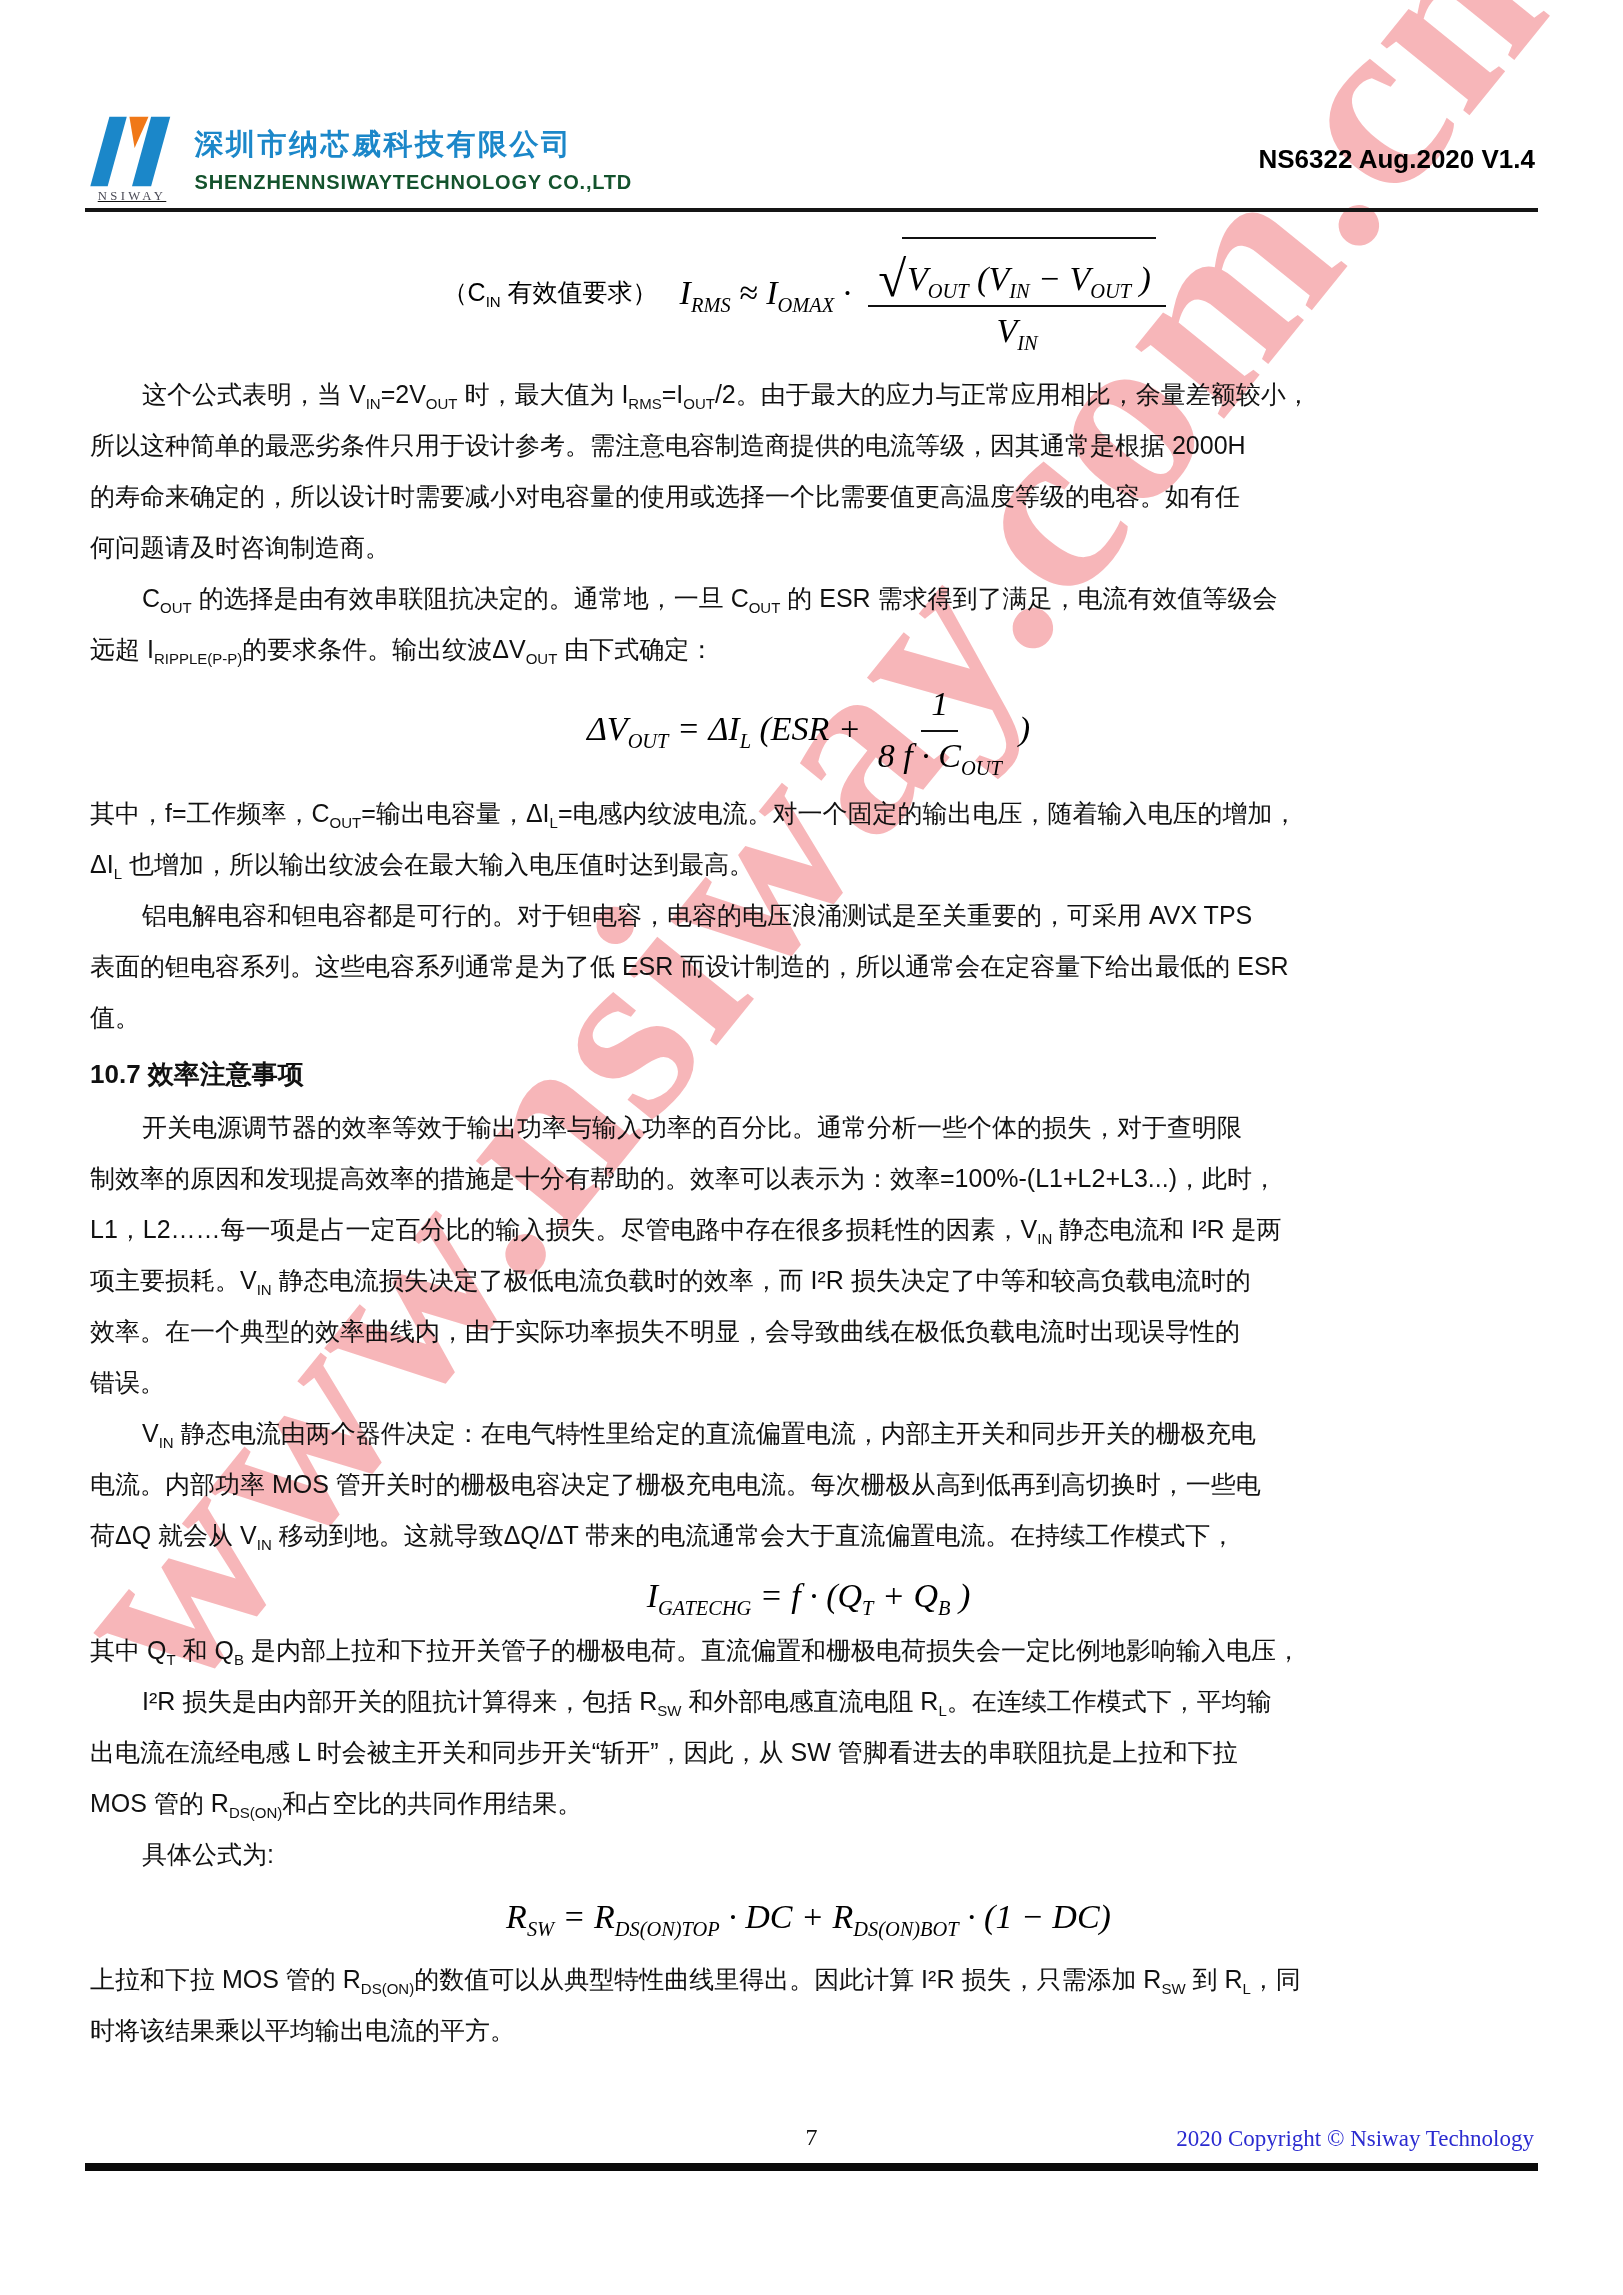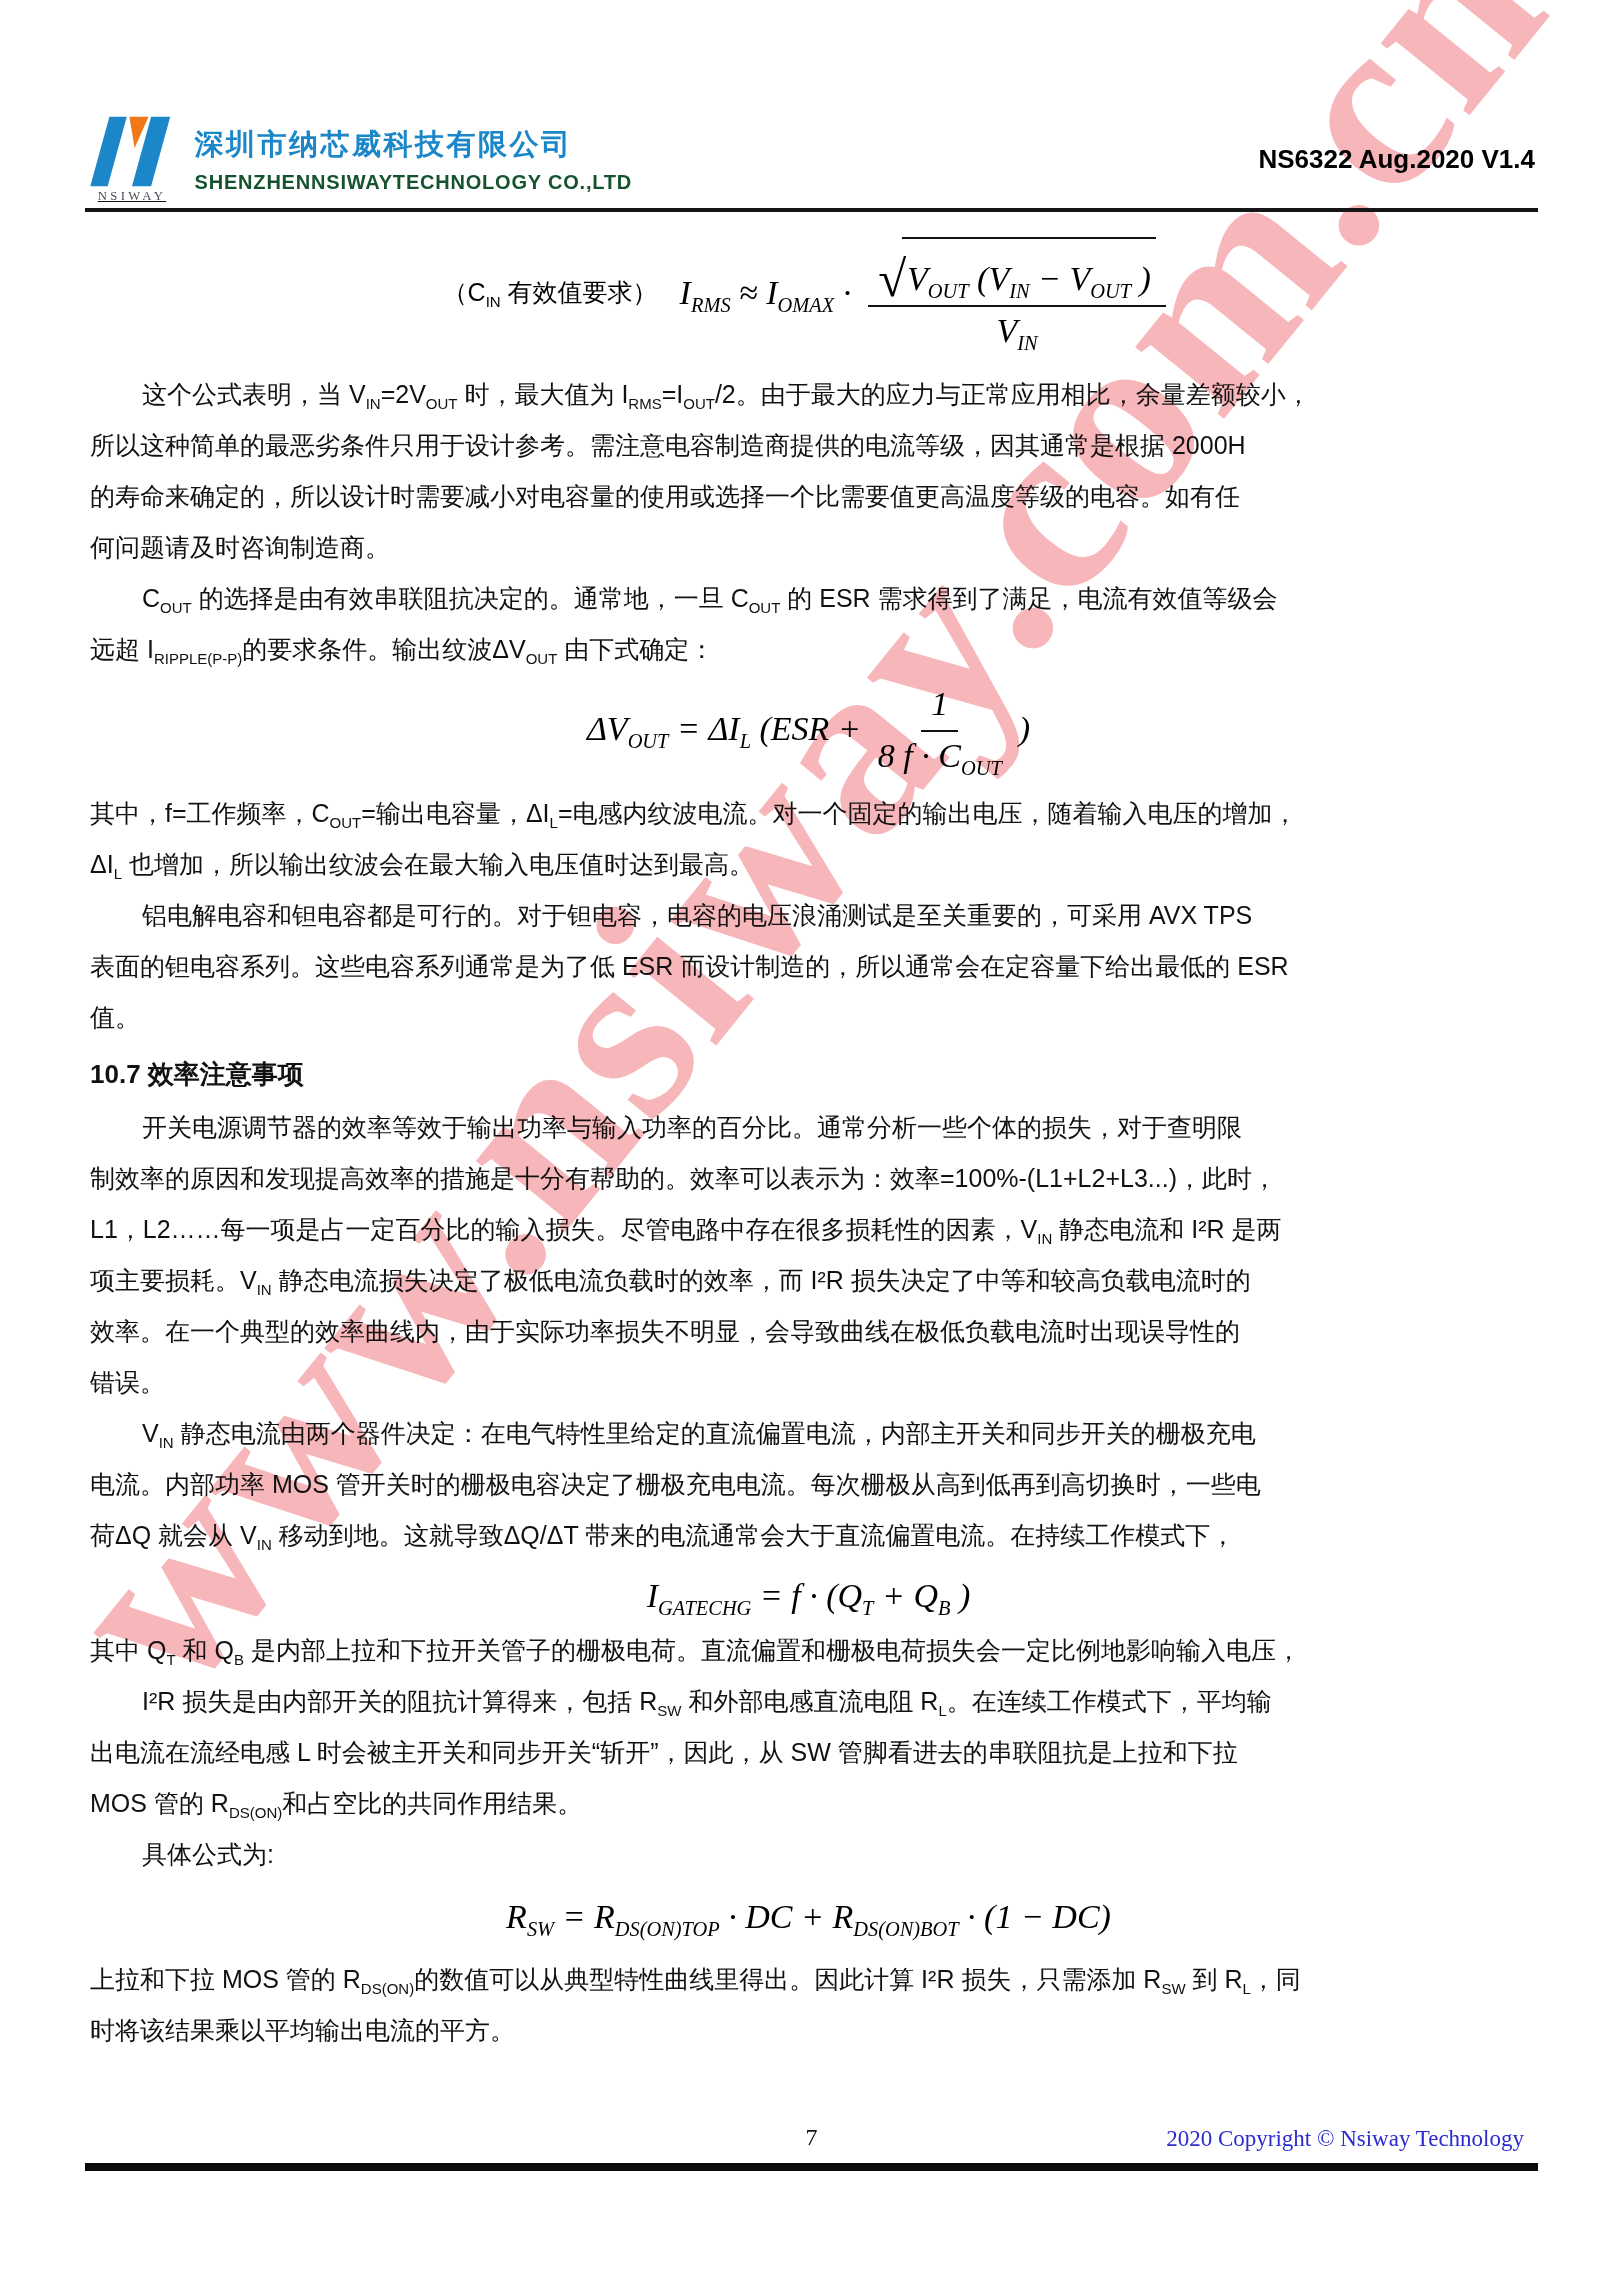--- a/index.html
+++ b/index.html
@@ -99,21 +99,21 @@
   
   .footer{
     position:absolute;top:2124px;left:85px;right:85px;height:51px;z-index:2;
     font-family:"Liberation Serif",serif;
   }
   .page-number{
     position:absolute;left:0;right:0;top:0;
     text-align:center;font-size:24px;color:#111;
   }
   .copyright{
-    position:absolute;right:14px;top:1.7px;
+    position:absolute;right:4px;top:1.7px;
     font-size:23px;color:#2b2bd0;
   }
   .footer-rule{
     position:absolute;left:0;right:0;top:39px;height:7.6px;background:#0a0a0a;
   }
 </style>
 </head>
 <body>
 
 <div class="page">

